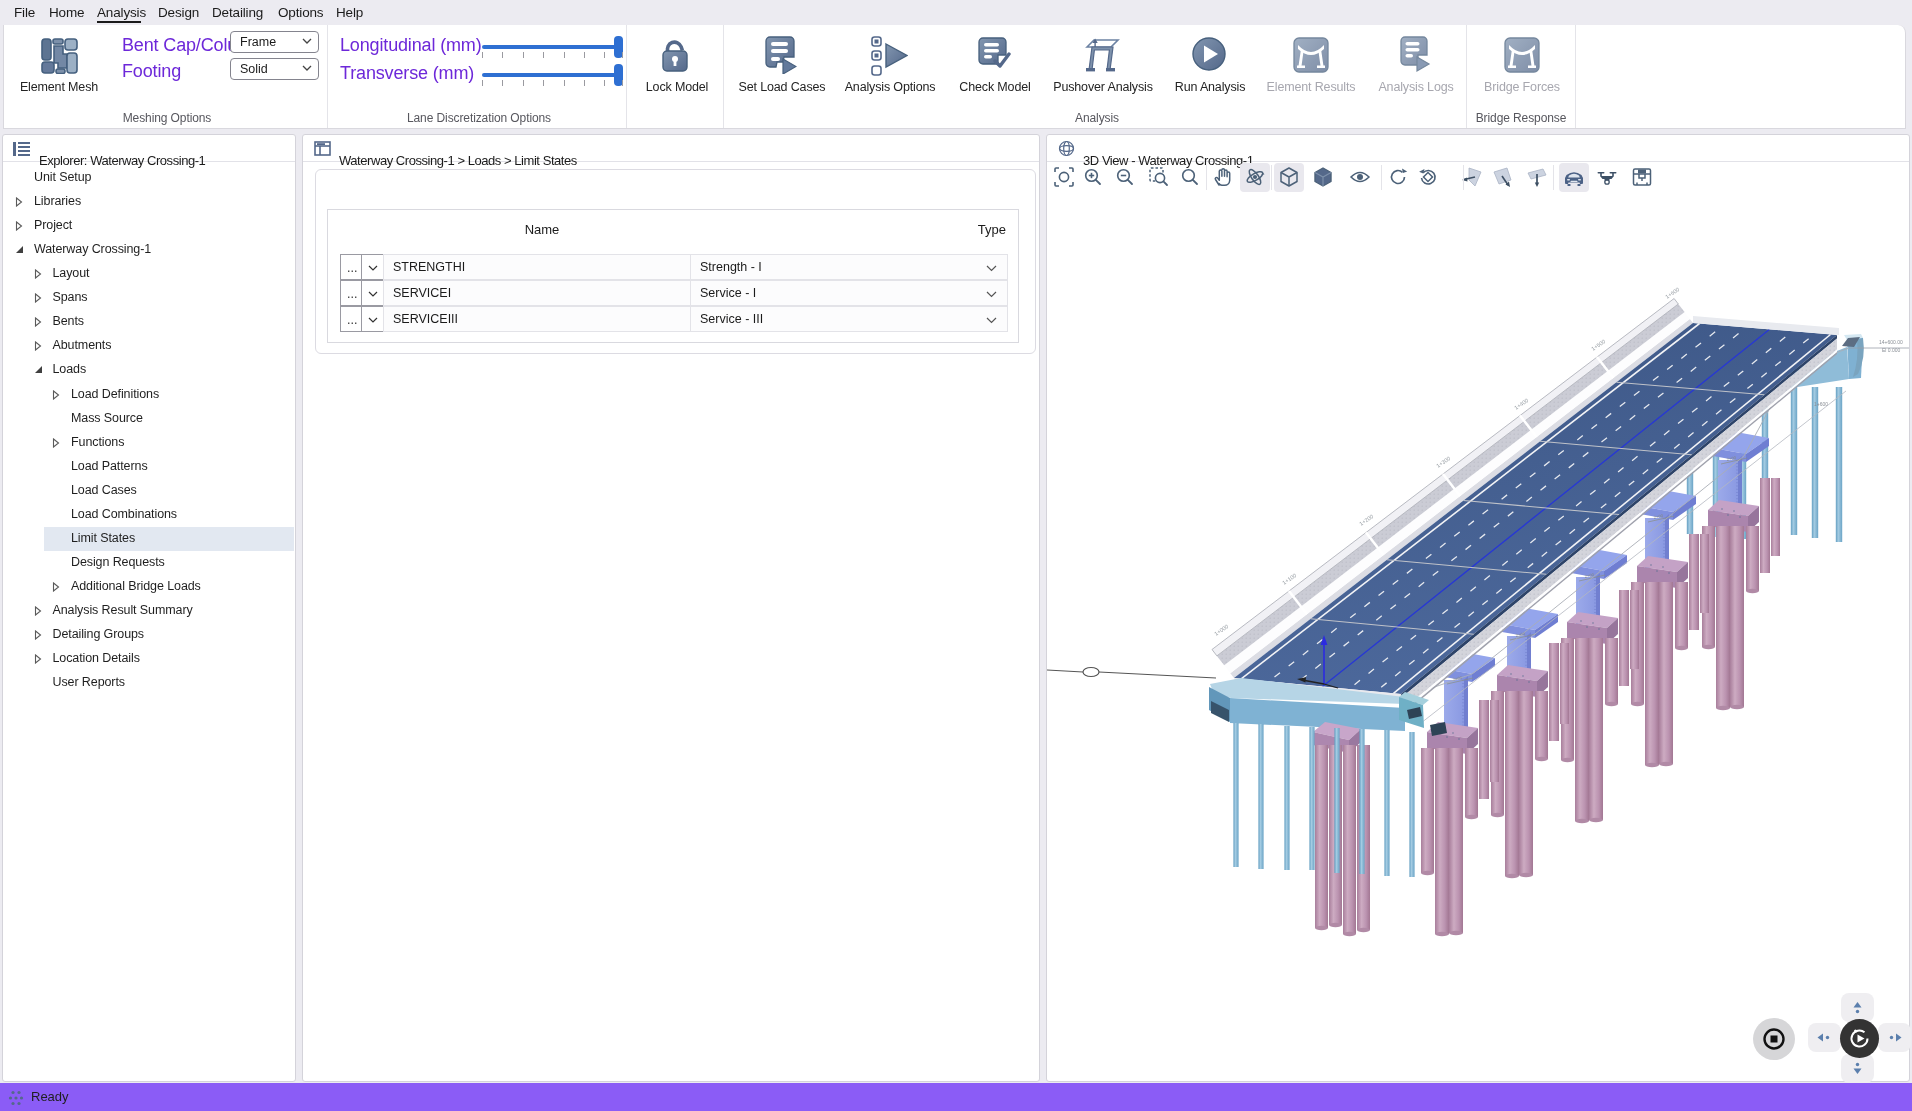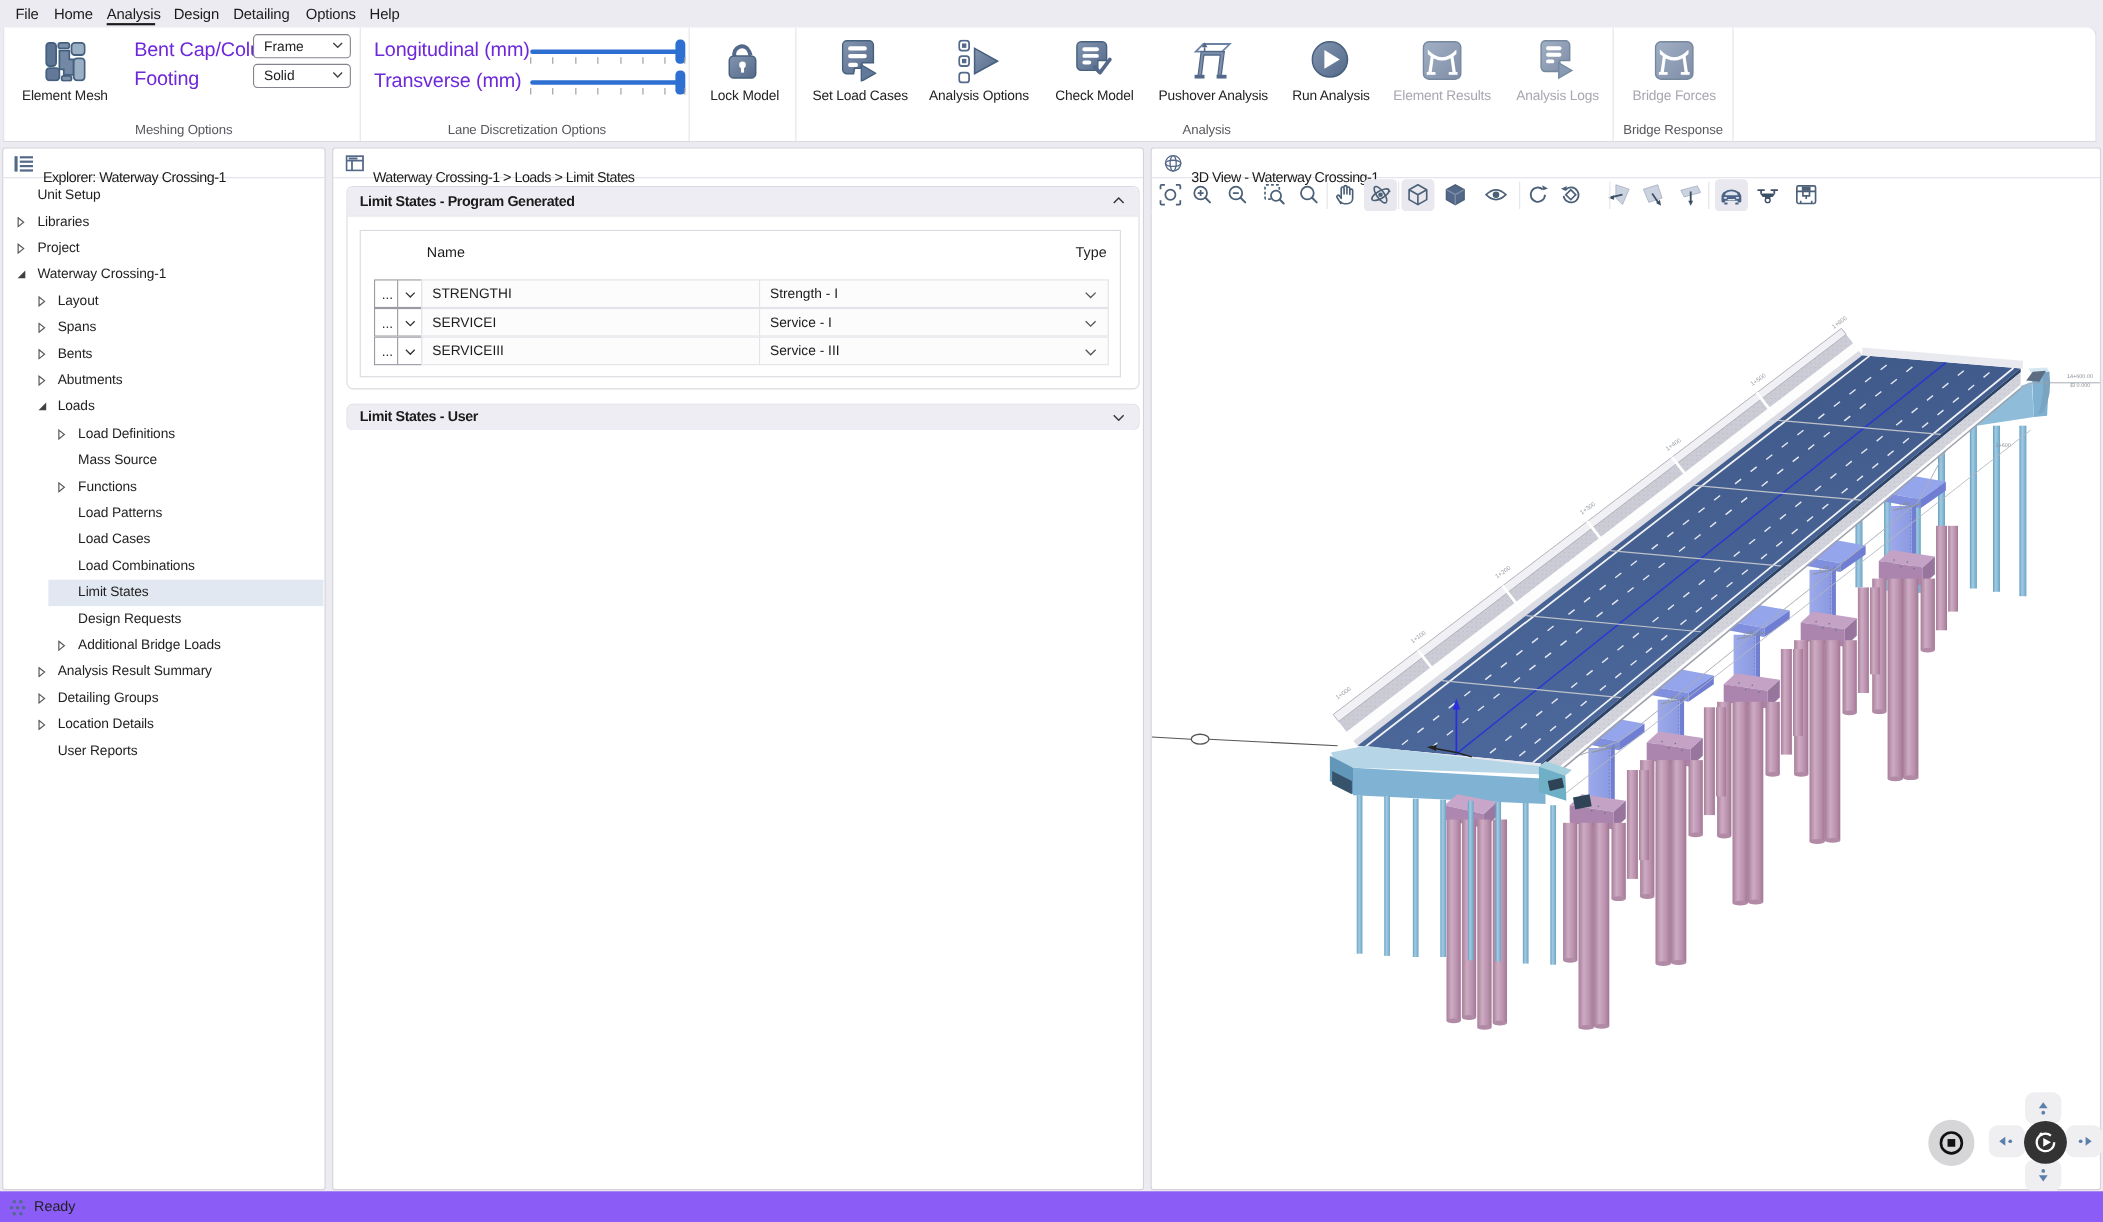--- a/index.html
+++ b/index.html
@@ -307,28 +307,22 @@
         <g fill="none" stroke="#54688a" stroke-width="1.6">
           <rect x="1" y="1" width="15" height="13"></rect>
           <line x1="1" y1="5" x2="16" y2="5"></line>
           <line x1="6" y1="5" x2="6" y2="14"></line>
         </g>
         <rect x="3" y="2.2" width="8" height="1.8" fill="#54688a"></rect>
       </svg>
       <div class="t" style="left:36px">Waterway Crossing-1 &gt; Loads &gt; Limit States</div>
     </div>
 <div class="card" style="left:12px;top:34px;width:721px;height:185px">
-      <div class="cardhead">
-        <div class="t">Limit States - Program Generated</div>
-        <svg class="chev" width="12" height="8" viewBox="0 0 12 8">
-          <path d="M1.5 6.5 L6 2 L10.5 6.5" fill="none" stroke="#3a3a3a" stroke-width="1.4"></path>
-        </svg>
-      </div>
 <div class="abs" style="left:11px;top:39px;width:692px;height:134px;border:1px solid #d9d9df">
-<div class="abs" style="left:60px;top:12px;width:308px;font-size:13px">Name</div>
+<div class="abs" style="left:60px;top:12px;width:308px;text-align:center;font-size:13px">Name</div>
 <div class="abs" style="left:368px;top:12px;width:310px;text-align:right;font-size:13px">Type</div>
 <div class="abs" style="left:12px;top:44px;width:668px;height:26px;font-size:12.5px">
 <div class="abs" style="left:0;top:0;width:22px;height:26px;border:1px solid #9a9aa2;background:#fff">
             <span style="position:absolute;left:6px;top:6px;color:#333">...</span>
           </div>
 <div class="abs" style="left:21px;top:0;width:23px;height:26px;border:1px solid #9a9aa2;background:#fff">
             <svg width="10" height="6" viewBox="0 0 10 6" style="position:absolute;left:6px;top:10px">
               <path d="M1 1 L5 5 L9 1" fill="none" stroke="#333" stroke-width="1.2"></path>
             </svg>
           </div>
@@ -374,28 +368,20 @@
             <span style="position:absolute;left:9px;top:5px">SERVICEIII</span>
           </div>
 <div class="abs" style="left:350px;top:0;width:318px;height:26px;border:1px solid #e3e3e8;background:#fcfcfd">
             <span style="position:absolute;left:9px;top:5px">Service - III</span>
             <svg width="11" height="7" viewBox="0 0 11 7" style="position:absolute;right:10px;top:10px">
               <path d="M1 1 L5.5 5.5 L10 1" fill="none" stroke="#555" stroke-width="1.2"></path>
             </svg>
           </div>
 </div>
 </div>
-    </div>
-<div class="card" style="left:12px;top:232px;width:721px;height:24px">
-      <div class="cardhead" style="height:23px;border-bottom:none;border-radius:6px">
-        <div class="t" style="top:3px">Limit States - User</div>
-        <svg class="chev" style="top:8px" width="12" height="8" viewBox="0 0 12 8">
-          <path d="M1.5 1.5 L6 6 L10.5 1.5" fill="none" stroke="#3a3a3a" stroke-width="1.4"></path>
-        </svg>
-      </div>
     </div>
 </div>
 <div id="rightpanel">
 <div class="phead">
       <svg style="position:absolute;left:11px;top:5px" width="17" height="17" viewBox="0 0 17 17">
         <g fill="none" stroke="#54688a" stroke-width="1.2">
           <circle cx="8.5" cy="8.5" r="7"></circle>
           <ellipse cx="8.5" cy="8.5" rx="7" ry="2.8"></ellipse>
           <ellipse cx="8.5" cy="8.5" rx="2.8" ry="7"></ellipse>
         </g>

